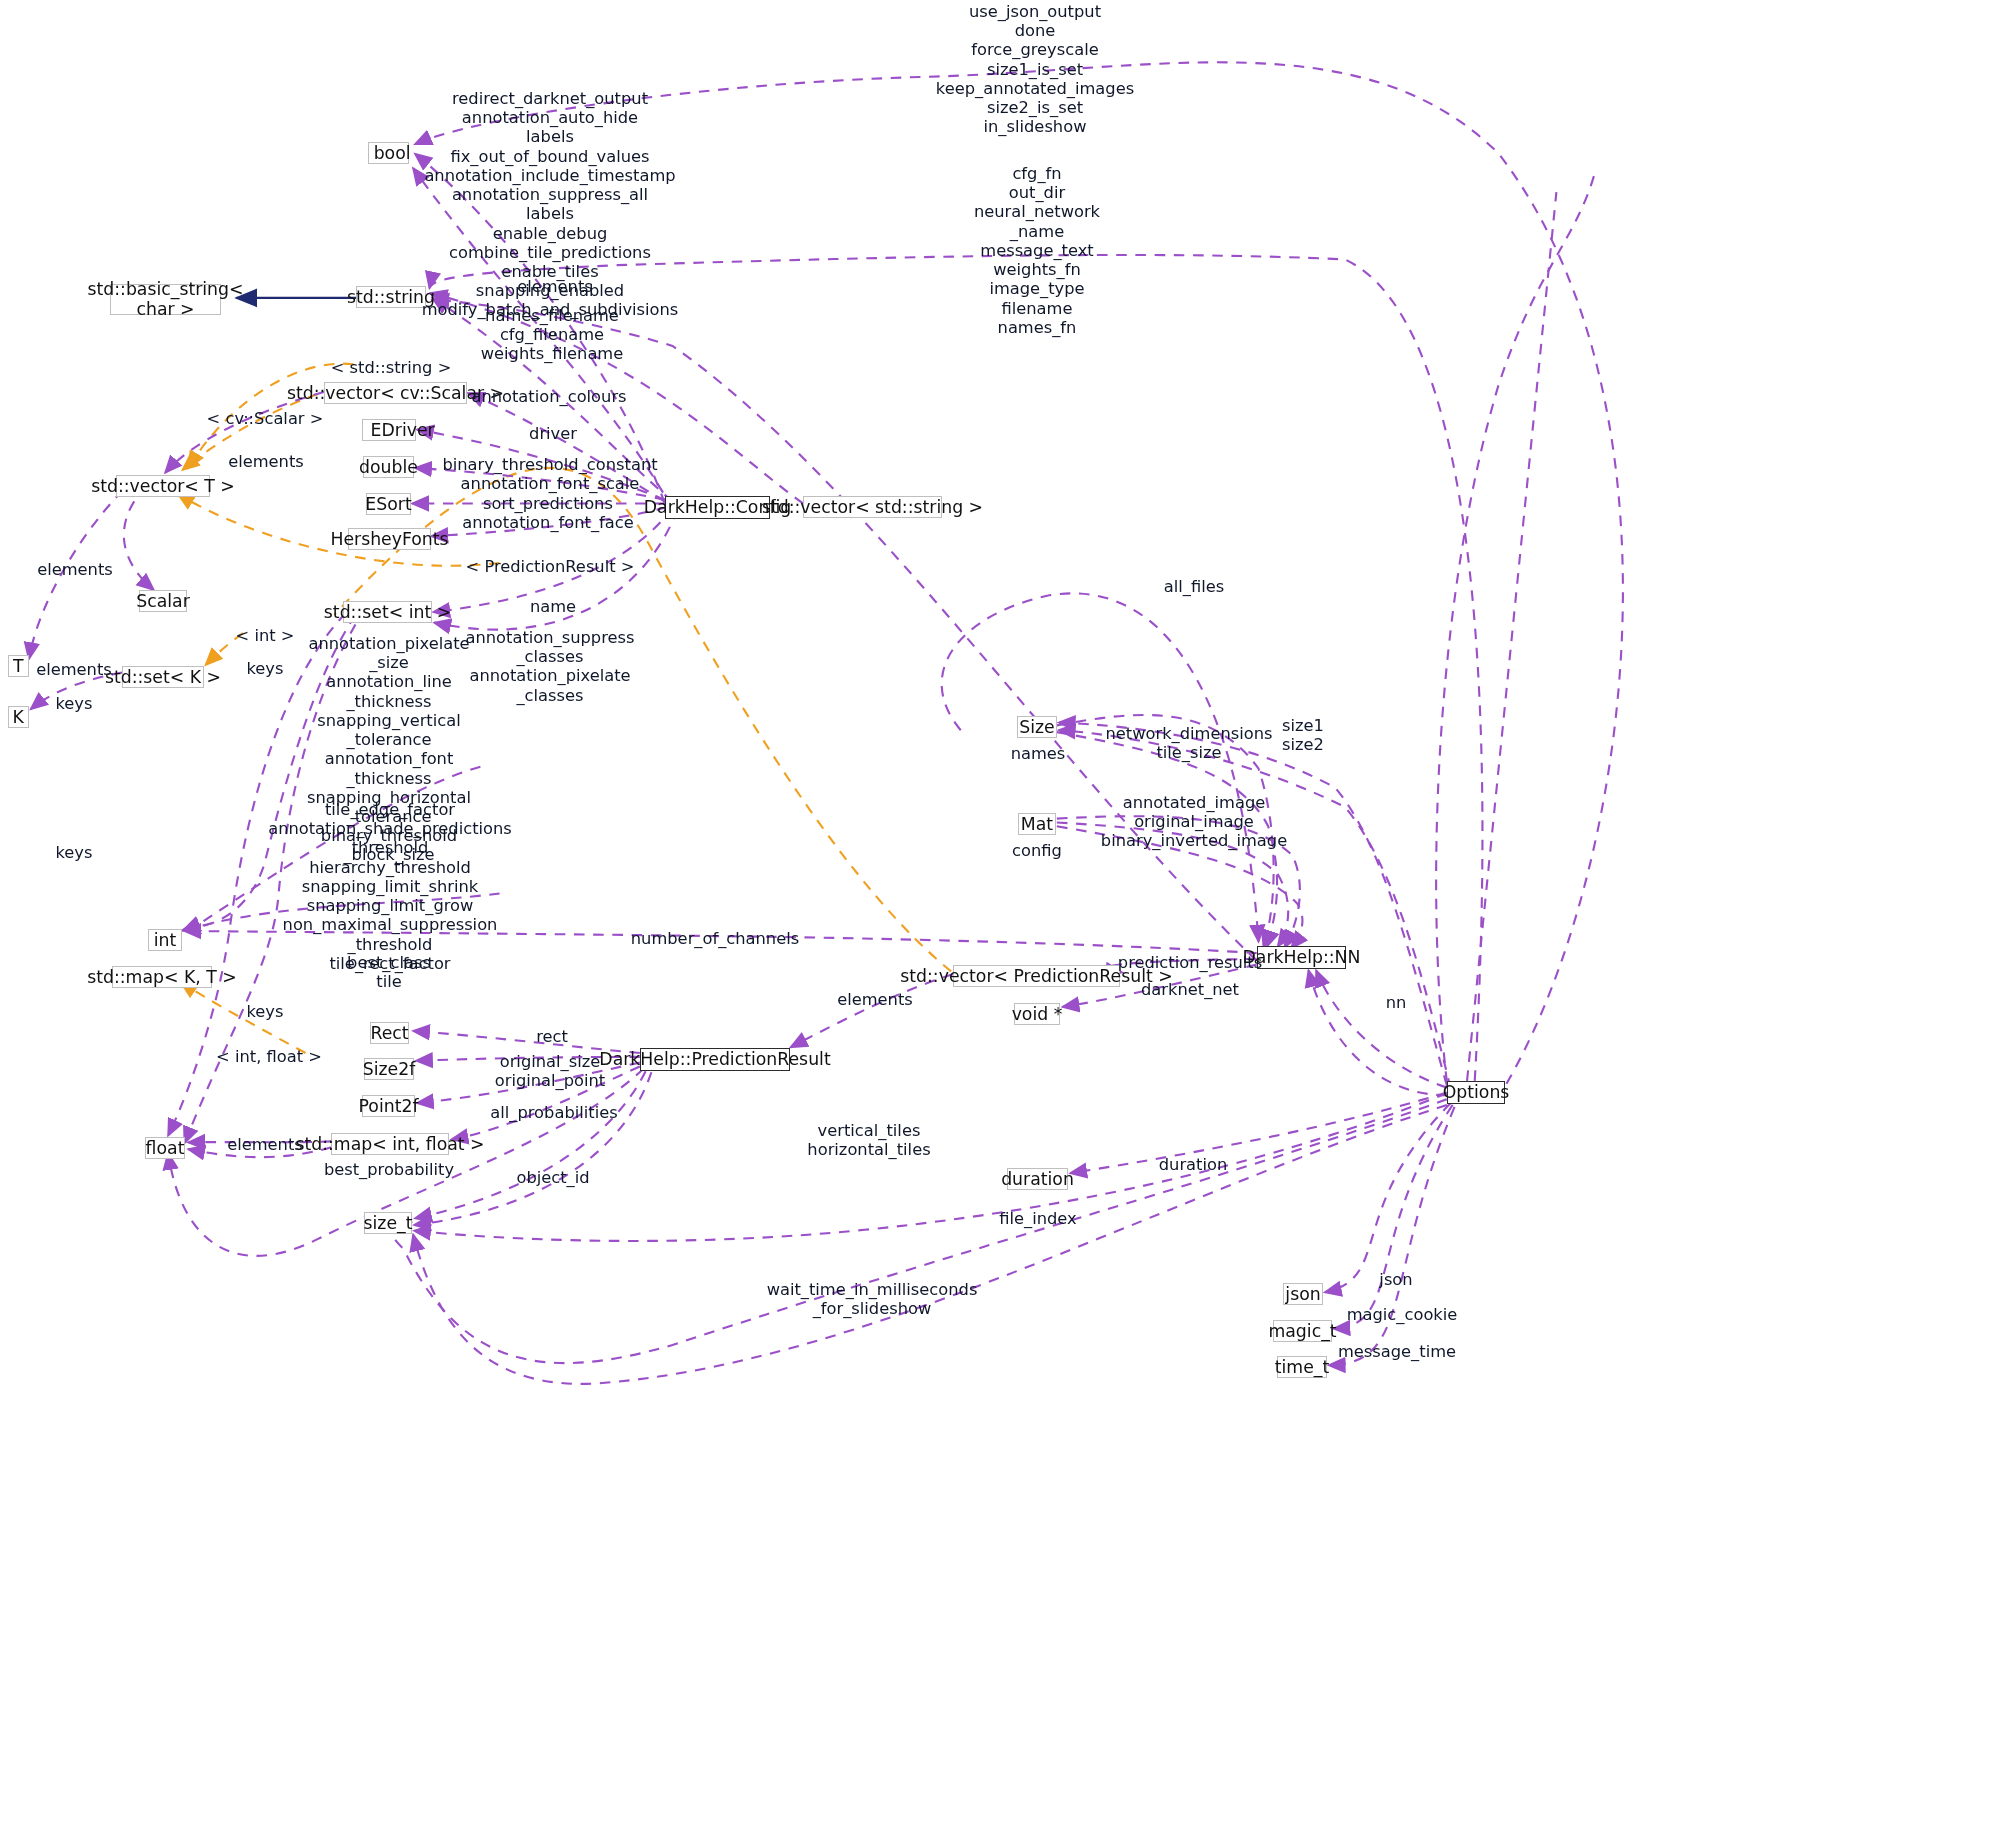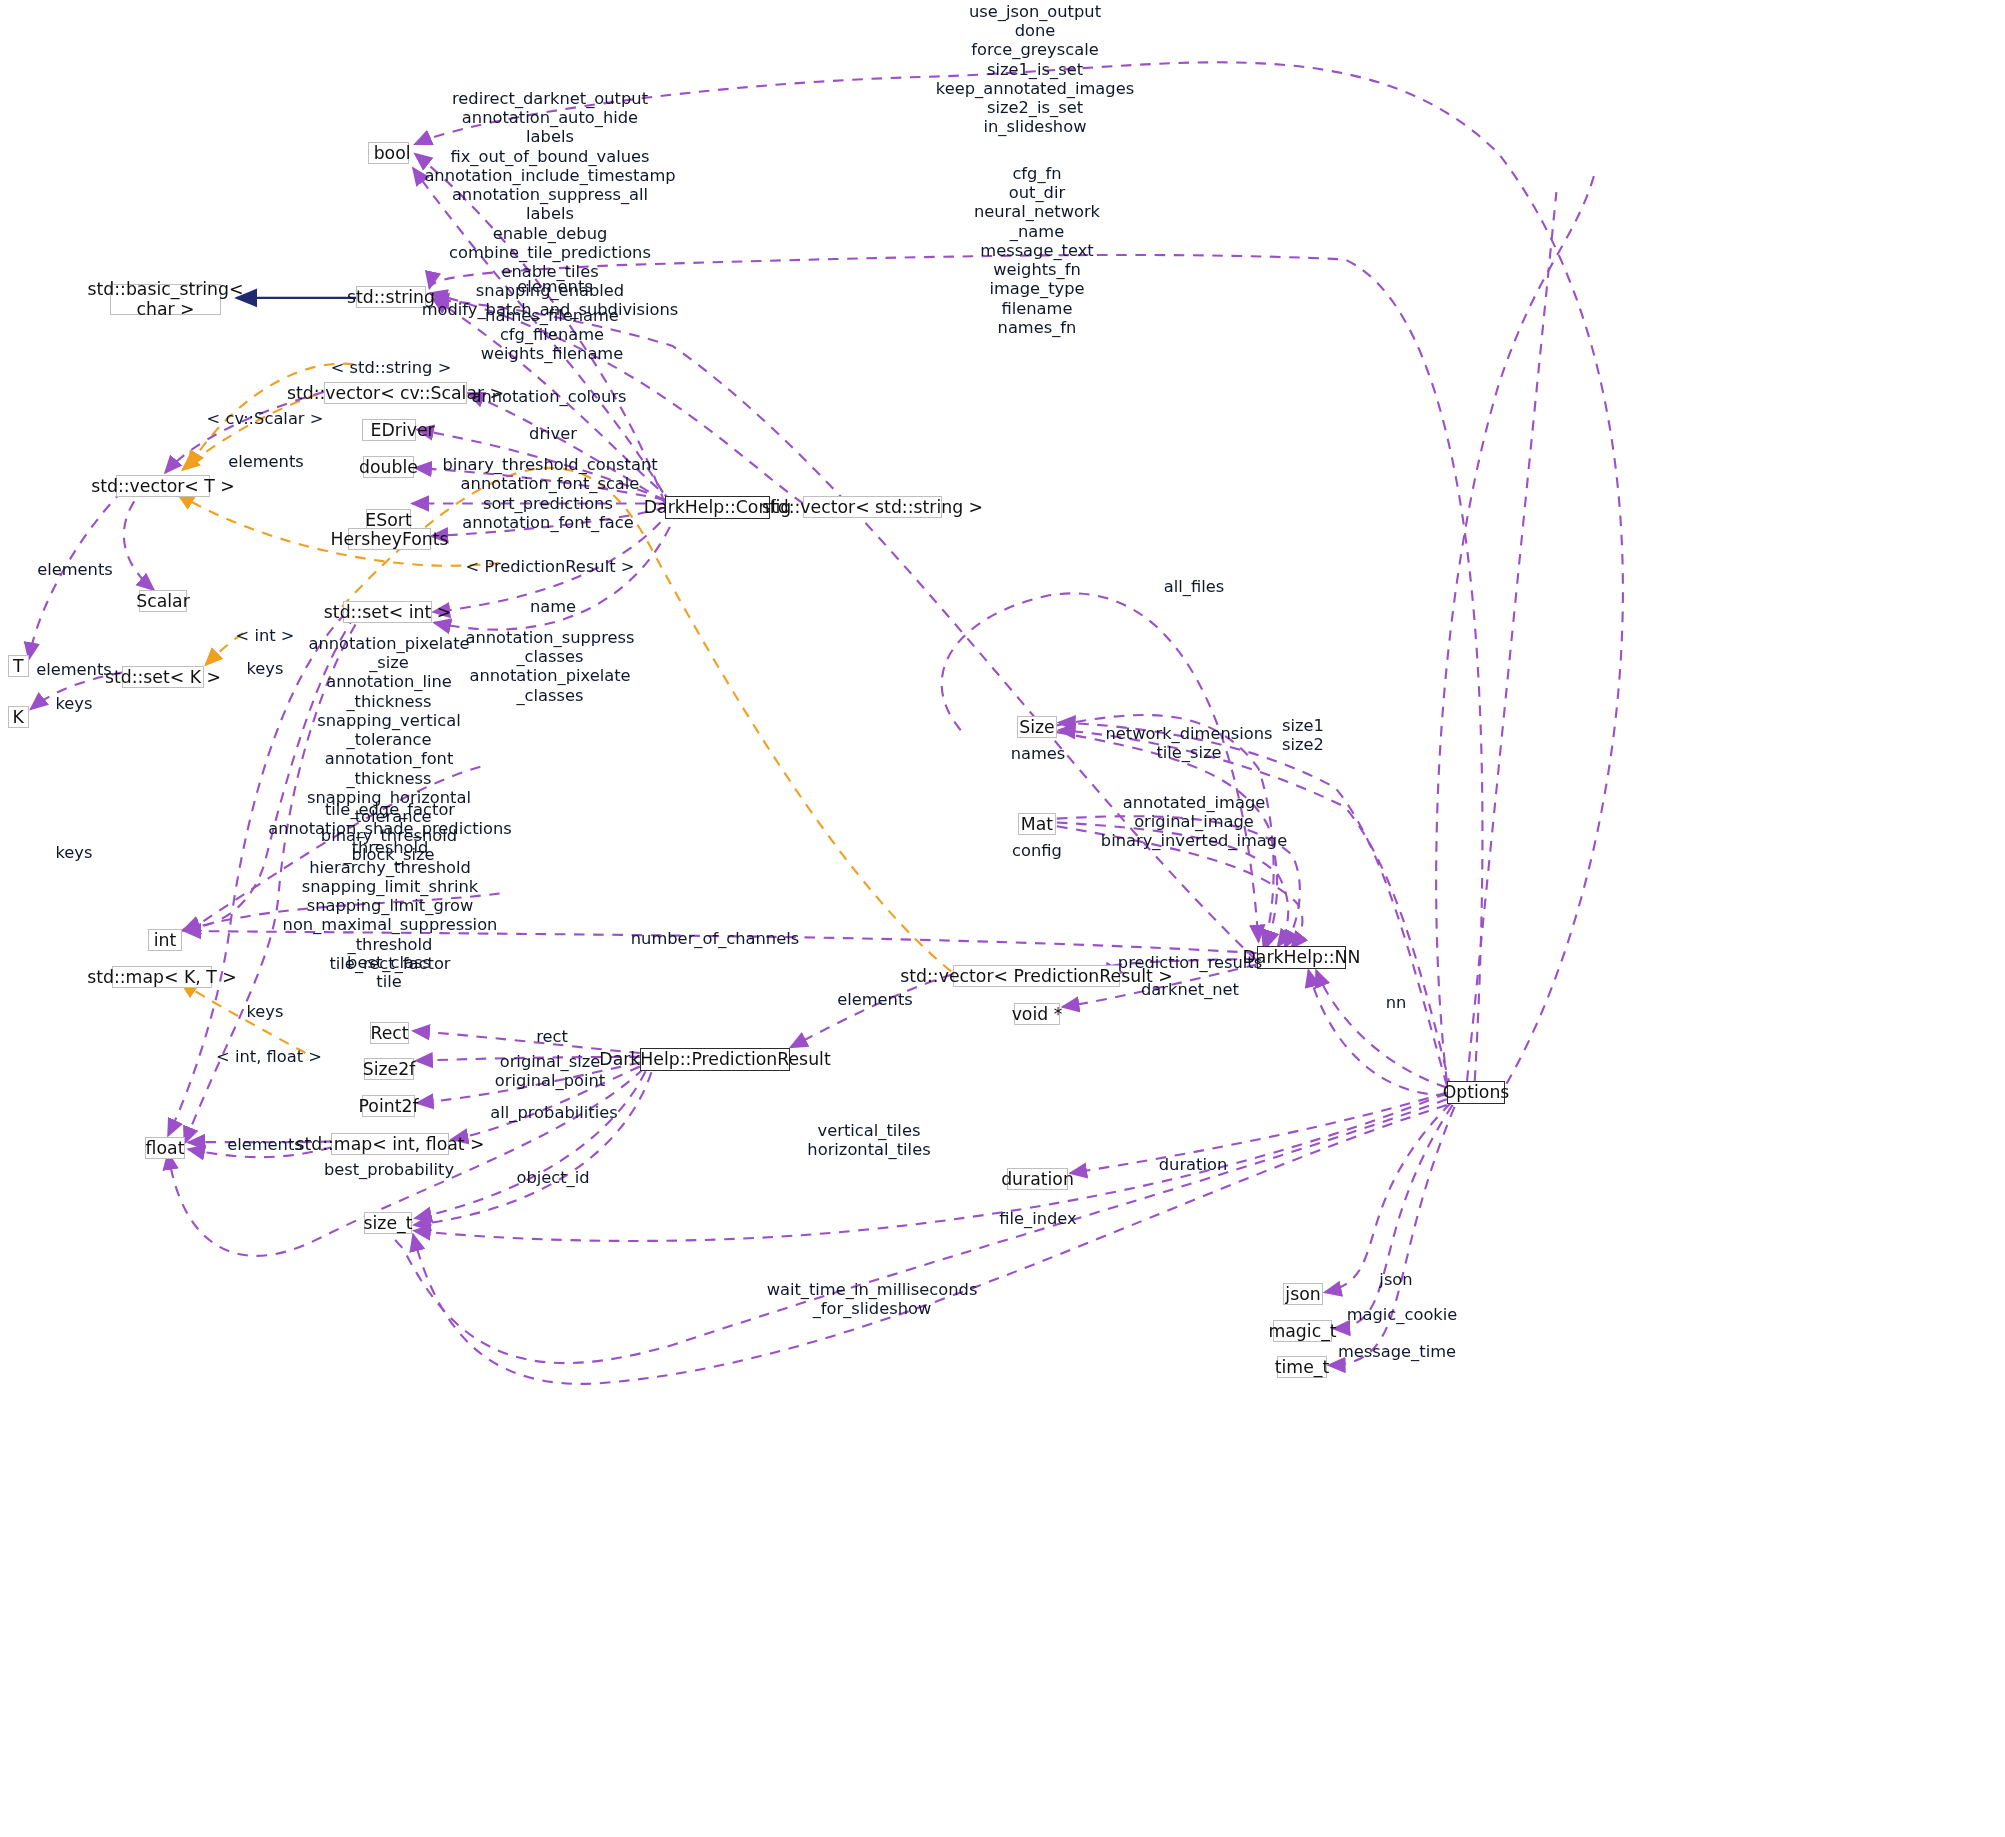--- a/index.html
+++ b/index.html
@@ -113,21 +113,21 @@
   </svg>
 
   <div id="nodes-layer">
       <div class="node" style="left: 110px; top: 284px; width: 111px; height: 31px;">std::basic_string&lt;
 char &gt;</div>
       <div class="node" style="left: 368px; top: 142px; width: 41px; height: 22px; padding-left: 13px;">bool</div>
       <div class="node" style="left: 356px; top: 286px; width: 70px; height: 22px;">std::string</div>
       <div class="node" style="left: 324px; top: 382px; width: 143px; height: 22px;">std::vector&lt; cv::Scalar &gt;</div>
       <div class="node" style="left: 362px; top: 419px; width: 54px; height: 22px; padding-left: 33px;">EDriver</div>
       <div class="node" style="left: 363px; top: 456px; width: 51px; height: 22px;">double</div>
-      <div class="node" style="left: 366px; top: 493px; width: 45px; height: 22px; margin-top: 16px;">ESort</div>
+      <div class="node" style="left: 366px; top: 493px; width: 45px; height: 22px;">ESort</div>
       <div class="node" style="left: 348px; top: 528px; width: 83px; height: 22px;">HersheyFonts</div>
       <div class="node" style="left: 116px; top: 475px; width: 94px; height: 22px;">std::vector&lt; T &gt;</div>
       <div class="node" style="left: 139px; top: 590px; width: 48px; height: 22px;">Scalar</div>
       <div class="node" style="left: 7.7px; top: 655px; width: 21px; height: 22px;">T</div>
       <div class="node" style="left: 7.7px; top: 706px; width: 21px; height: 22px;">K</div>
       <div class="node" style="left: 122px; top: 666px; width: 82px; height: 22px;">std::set&lt; K &gt;</div>
       <div class="node" style="left: 343px; top: 601px; width: 89px; height: 22px;">std::set&lt; int &gt;</div>
       <div class="node strong" style="left: 665px; top: 496px; width: 105px; height: 23px;">DarkHelp::Config</div>
       <div class="node" style="left: 803px; top: 496px; width: 139px; height: 22px;">std::vector&lt; std::string &gt;</div>
       <div class="node" style="left: 1017px; top: 716px; width: 40px; height: 22px;">Size</div>

